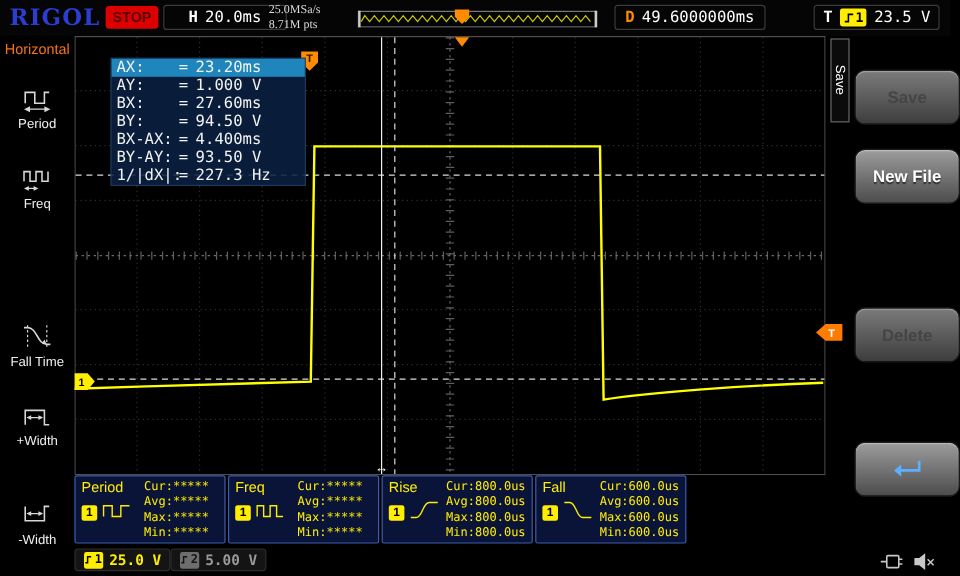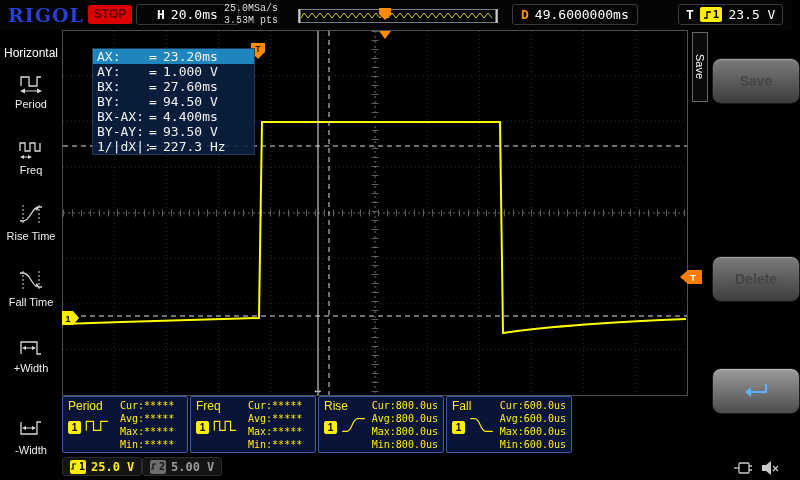--- a/index.html
+++ b/index.html
@@ -14,37 +14,37 @@
   .logo { position:absolute; left:8px; top:4px; font-size:19px; font-weight:bold;
           letter-spacing:1px; color:#2a3ed2; font-family:"DejaVu Serif", serif; }
   .stop-btn { position:absolute; left:88px; top:5px; width:44px; height:19px;
           background:#dd0000; border-radius:3px; color:#5a0000; font-weight:bold;
           font-size:12px; text-align:center; line-height:19px; }
   .hbox { position:absolute; left:136px; top:4px; height:21px; padding:0 20px;
           border:1px solid #3a3a3a; border-radius:3px; font-size:13px; line-height:19px;
           font-family:"DejaVu Sans Mono", monospace; }
   .hbox b { margin-right:6px; }
   .acq { position:absolute; left:224px; top:3px; font-size:10px; line-height:12px;
-          color:#ddd; font-family:Liberation Mono, monospace; }
+          color:#ddd; font-family:Liberation Serif, serif; }
   .membar { position:absolute; left:298px; top:7px; width:200px; height:16px; }
   .dbox { position:absolute; left:512px; top:4px; height:21px; padding:0 8px;
           border:1px solid #3a3a3a; border-radius:3px; font-size:13px; line-height:19px;
           font-family:"DejaVu Sans Mono", monospace; }
   .dbox .dl { color:#ff8c00; font-weight:bold; margin-right:6px; }
   .tbox { position:absolute; left:678px; top:4px; height:21px; padding:0 7px;
           border:1px solid #3a3a3a; border-radius:3px; display:flex; align-items:center;
           gap:6px; font-size:13px; font-family:"DejaVu Sans Mono", monospace; }
   .tbox .tl { font-weight:bold; }
   .trig-badge { background:#ffee00; color:#000; border-radius:2px; height:15px;
           padding:0 3px; display:flex; align-items:center; gap:1px;
           font-weight:bold; font-size:11px; }
 
   
   #left-menu { position:absolute; left:0; top:30px; width:62px; height:425px; background:#000; }
-  .lm-title { color:#ffffff; font-size:12px; text-align:center; margin-top:16px; }
+  .lm-title { color:#f97316; font-size:12px; text-align:center; margin-top:4px; }
   .lm-item { position:absolute; left:0; width:62px; height:60px; text-align:center; cursor:pointer; }
   .lm-item svg { display:block; margin:0 auto 2px auto; }
   .lm-label { color:#eee; font-size:11px; white-space:nowrap; }
 
   
   #screen { position:absolute; left:62px; top:30px; width:626px; height:366px; background:#000; }
 
   
   #cursor-panel { position:absolute; left:92px; top:48px; width:163px;
           background:rgba(10,32,66,0.88); border:1px solid rgba(90,150,200,0.25);
@@ -99,21 +99,21 @@
 <body>
 
 <div id="top-bar">
   <div class="logo">RIGOL</div>
   <div class="stop-btn">STOP</div>
   <div class="hbox">
     <b>H</b><span>20.0ms</span>
   </div>
   <div class="acq">
     <div>25.0MSa/s</div>
-    <div>3.53M pts</div>
+    <div>8.71M pts</div>
   </div>
   <div class="membar">
     <svg width="200" height="16" viewBox="0 0 200 16">
       <rect x="0.5" y="2.5" width="199" height="13" fill="none" stroke="#7a7a7a"></rect>
       <line x1="1.5" y1="2" x2="1.5" y2="16" stroke="#cccccc" stroke-width="2"></line>
       <line x1="198.5" y1="2" x2="198.5" y2="16" stroke="#cccccc" stroke-width="2"></line>
       <path d="M3,11 L6,6 L10,11 L14,6 L18,11 L22,6 L26,11 L30,6 L34,11 L38,6 L42,11 L46,6 L50,11 L54,6 L58,11 L62,6 L66,11 L70,6 L74,11 L78,6 L82,11 L86,6 L90,11 L94,6 L98,11 L102,6 L106,11 L110,6 L114,11 L118,6 L122,11 L126,6 L130,11 L134,6 L138,11 L142,6 L146,11 L150,6 L154,11 L158,6 L162,11 L166,6 L170,11 L174,6 L178,11 L182,6 L186,11 L190,6 L194,11" stroke="#cccc00" stroke-width="1" fill="none"></path>
       <path d="M81,1 h12 v6 l-6,6 l-6,-6 z" fill="#ff8c00"></path>
     </svg>
   </div>
@@ -148,29 +148,20 @@
   <div class="lm-item" style="top:106px">
     <svg width="26" height="26" viewBox="0 0 26 26">
       <path d="M2,15 v-8 h5 v8 h5 v-8 h5 v8 h5 v-8" stroke="#d8d8d8" stroke-width="1.3" fill="none"></path>
       <line x1="4" y1="21" x2="12" y2="21" stroke="#d8d8d8"></line>
       <path d="M2,21 l4,-2 v4 z" fill="#d8d8d8"></path>
       <path d="M14,21 l-4,-2 v4 z" fill="#d8d8d8"></path>
     </svg>
     <div class="lm-label">Freq</div>
   </div>
 
-  <div class="lm-item" style="top:172px">
-    <svg width="26" height="26" viewBox="0 0 26 26">
-      <line x1="5" y1="3" x2="5" y2="21" stroke="#d8d8d8" stroke-dasharray="2,2"></line>
-      <line x1="21" y1="3" x2="21" y2="21" stroke="#d8d8d8" stroke-dasharray="2,2"></line>
-      <path d="M2,19 h3 C13,19 13,5 21,5 h3" stroke="#d8d8d8" stroke-width="1.3" fill="none"></path>
-      <path d="M21,5 l-4,1 2,3 z" fill="#d8d8d8"></path>
-    </svg>
-    <div class="lm-label">Rise Time</div>
-  </div>
 
   <div class="lm-item" style="top:238px">
     <svg width="26" height="26" viewBox="0 0 26 26">
       <line x1="5" y1="3" x2="5" y2="21" stroke="#d8d8d8" stroke-dasharray="2,2"></line>
       <line x1="21" y1="3" x2="21" y2="21" stroke="#d8d8d8" stroke-dasharray="2,2"></line>
       <path d="M2,5 h3 C13,5 13,19 21,19 h3" stroke="#d8d8d8" stroke-width="1.3" fill="none"></path>
       <path d="M21,19 l-4,-1 2,-3 z" fill="#d8d8d8"></path>
     </svg>
     <div class="lm-label">Fall Time</div>
   </div>
@@ -407,20 +398,23 @@
     </div>
   </div>
 </div>
 
 <div id="right-panel">
   <div class="save-tab">Save</div>
 
   <div class="menu-btn disabled" style="top:28px">
     <span>Save</span>
   </div>
+  <div class="menu-btn" style="top:94px">
+    <span>New File</span>
+  </div>
   <div class="menu-btn disabled" style="top:226px">
     <span>Delete</span>
   </div>
   <div class="menu-btn" style="top:338px">
     <svg width="30" height="20" viewBox="0 0 30 20">
       <path d="M25,3 v8 h-17" stroke="#5db0ff" stroke-width="2.2" fill="none"></path>
       <path d="M10,6 l-6,5 l6,5 z" fill="#5db0ff"></path>
     </svg>
   </div>
 </div>

